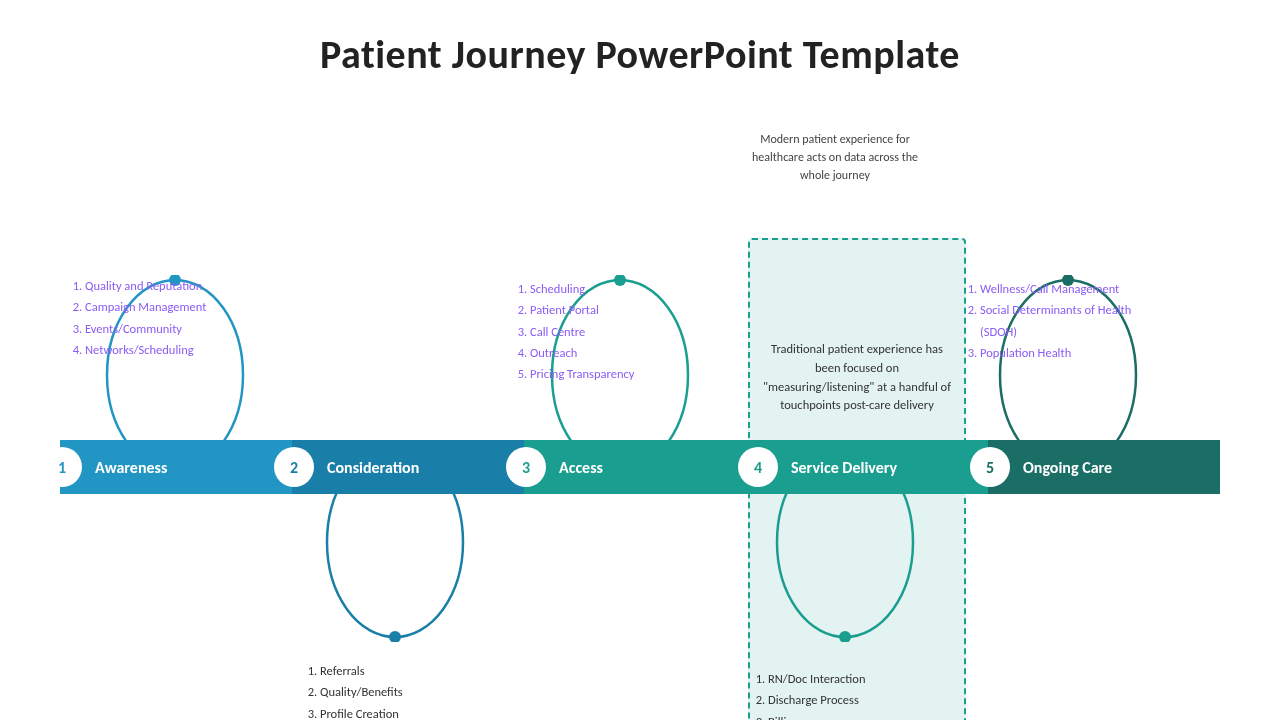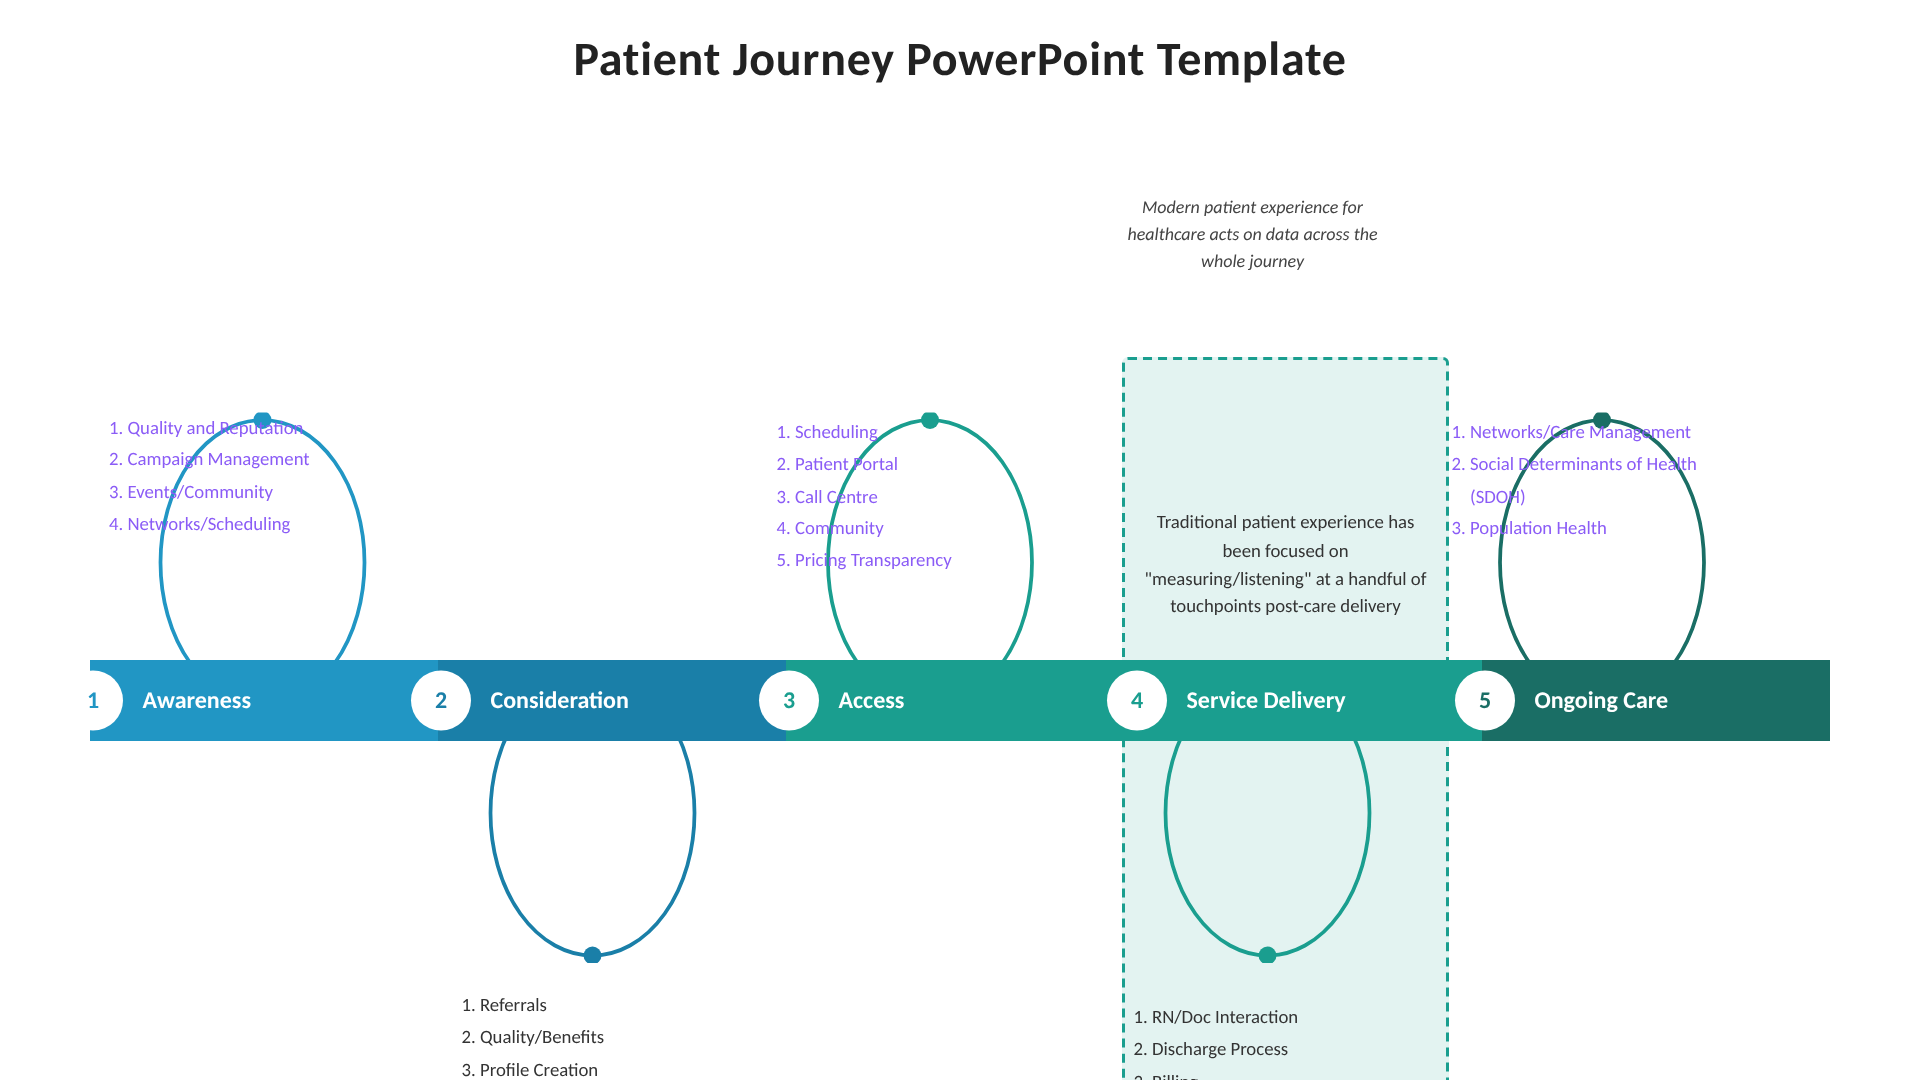--- a/index.html
+++ b/index.html
@@ -7,24 +7,24 @@
       width: 1280px;
       height: 720px;
       background: #ffffff;
       font-family: 'Calibri', 'Segoe UI', Arial, sans-serif;
       overflow: hidden;
       position: relative;
     }
 
     .page-title {
       text-align: center;
-      font-size: 32px;
+      font-size: 40px;
       font-weight: 700;
       color: #222;
-      padding-top: 20px;
+      padding-top: 30px;
       letter-spacing: 0.5px;
     }
 
     
     .journey-container {
       position: absolute;
       top: 120px;
       left: 0;
       right: 0;
       bottom: 0;
@@ -131,21 +131,20 @@
     }
 
     
     .callout-box {
       position: absolute;
       font-size: 12px;
       color: #444;
       line-height: 1.5;
       text-align: center;
       max-width: 180px;
-      font-style: italic;
     }
   </style>
 </head>
 <body>
 
 <h1 class="page-title">Patient Journey PowerPoint Template</h1>
 
 <div class="journey-container">
 
   <div class="callout-box" style="left: 745px; top: 10px;">
@@ -183,21 +182,21 @@
   <svg class="circle-svg" style="position:absolute; left:550px; top:155px; width:140px; height:200px;">
     <ellipse cx="70" cy="100" rx="68" ry="95" fill="none" stroke="#1a9e8f" stroke-width="2.5"></ellipse>
     <circle cx="70" cy="5" r="6" fill="#1a9e8f"></circle>
   </svg>
 
   <div class="list-above" style="left:510px; top:158px;">
     <ol>
       <li>Scheduling</li>
       <li>Patient Portal</li>
       <li>Call Centre</li>
-      <li>Community</li>
+      <li>Outreach</li>
       <li>Pricing Transparency</li>
     </ol>
   </div>
 
   <div class="highlight-box" style="left:748px; top:118px; width:218px; height:510px;">
     <div class="highlight-text" style="margin-top: 90px;">Traditional patient experience has been focused on "measuring/listening" at a handful of touchpoints post-care delivery</div>
   </div>
 
   <svg class="circle-svg" style="position:absolute; left:775px; top:322px; width:140px; height:200px;">
     <ellipse cx="70" cy="100" rx="68" ry="95" fill="none" stroke="#1a9e8f" stroke-width="2.5"></ellipse>
@@ -212,21 +211,21 @@
     </ol>
   </div>
 
   <svg class="circle-svg" style="position:absolute; left:998px; top:155px; width:140px; height:200px;">
     <ellipse cx="70" cy="100" rx="68" ry="95" fill="none" stroke="#1a6e65" stroke-width="2.5"></ellipse>
     <circle cx="70" cy="5" r="6" fill="#1a6e65"></circle>
   </svg>
 
   <div class="list-above" style="left:960px; top:158px; max-width:200px;">
     <ol>
-      <li>Networks/Care Management</li>
+      <li>Wellness/Call Management</li>
       <li>Social Determinants of Health (SDOH)</li>
       <li>Population Health</li>
     </ol>
   </div>
 
   <div class="journey-bar">
 
     <div class="stage-block stage-1" style="flex:1; position:relative; display:flex; align-items:center;">
       <div class="stage-circle-num" style="background:white; width:40px; height:40px; border-radius:50%; display:flex; align-items:center; justify-content:center; font-weight:700; font-size:16px; color:#2196c4; position:absolute; left:-18px; z-index:10;">1</div>
       <span class="stage-label" style="padding-left:35px;">Awareness</span>

